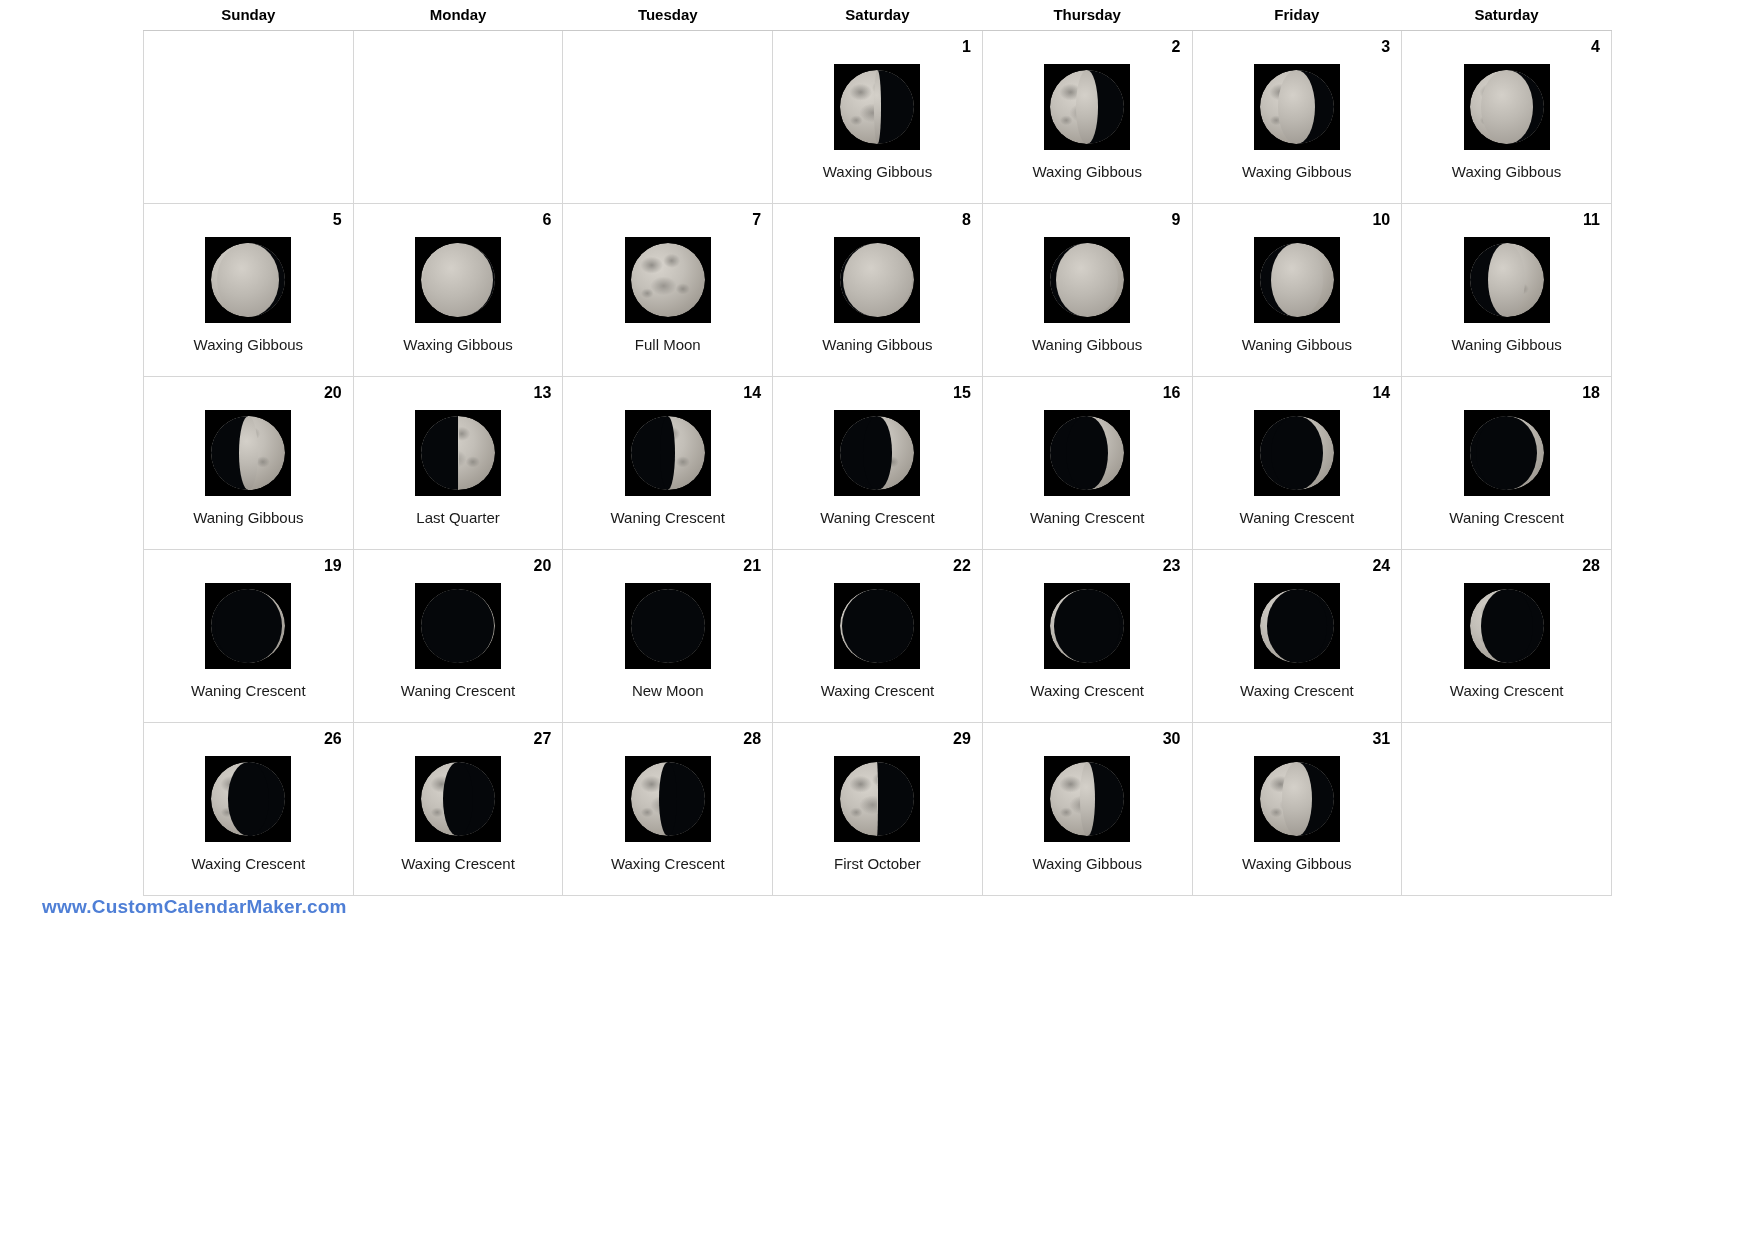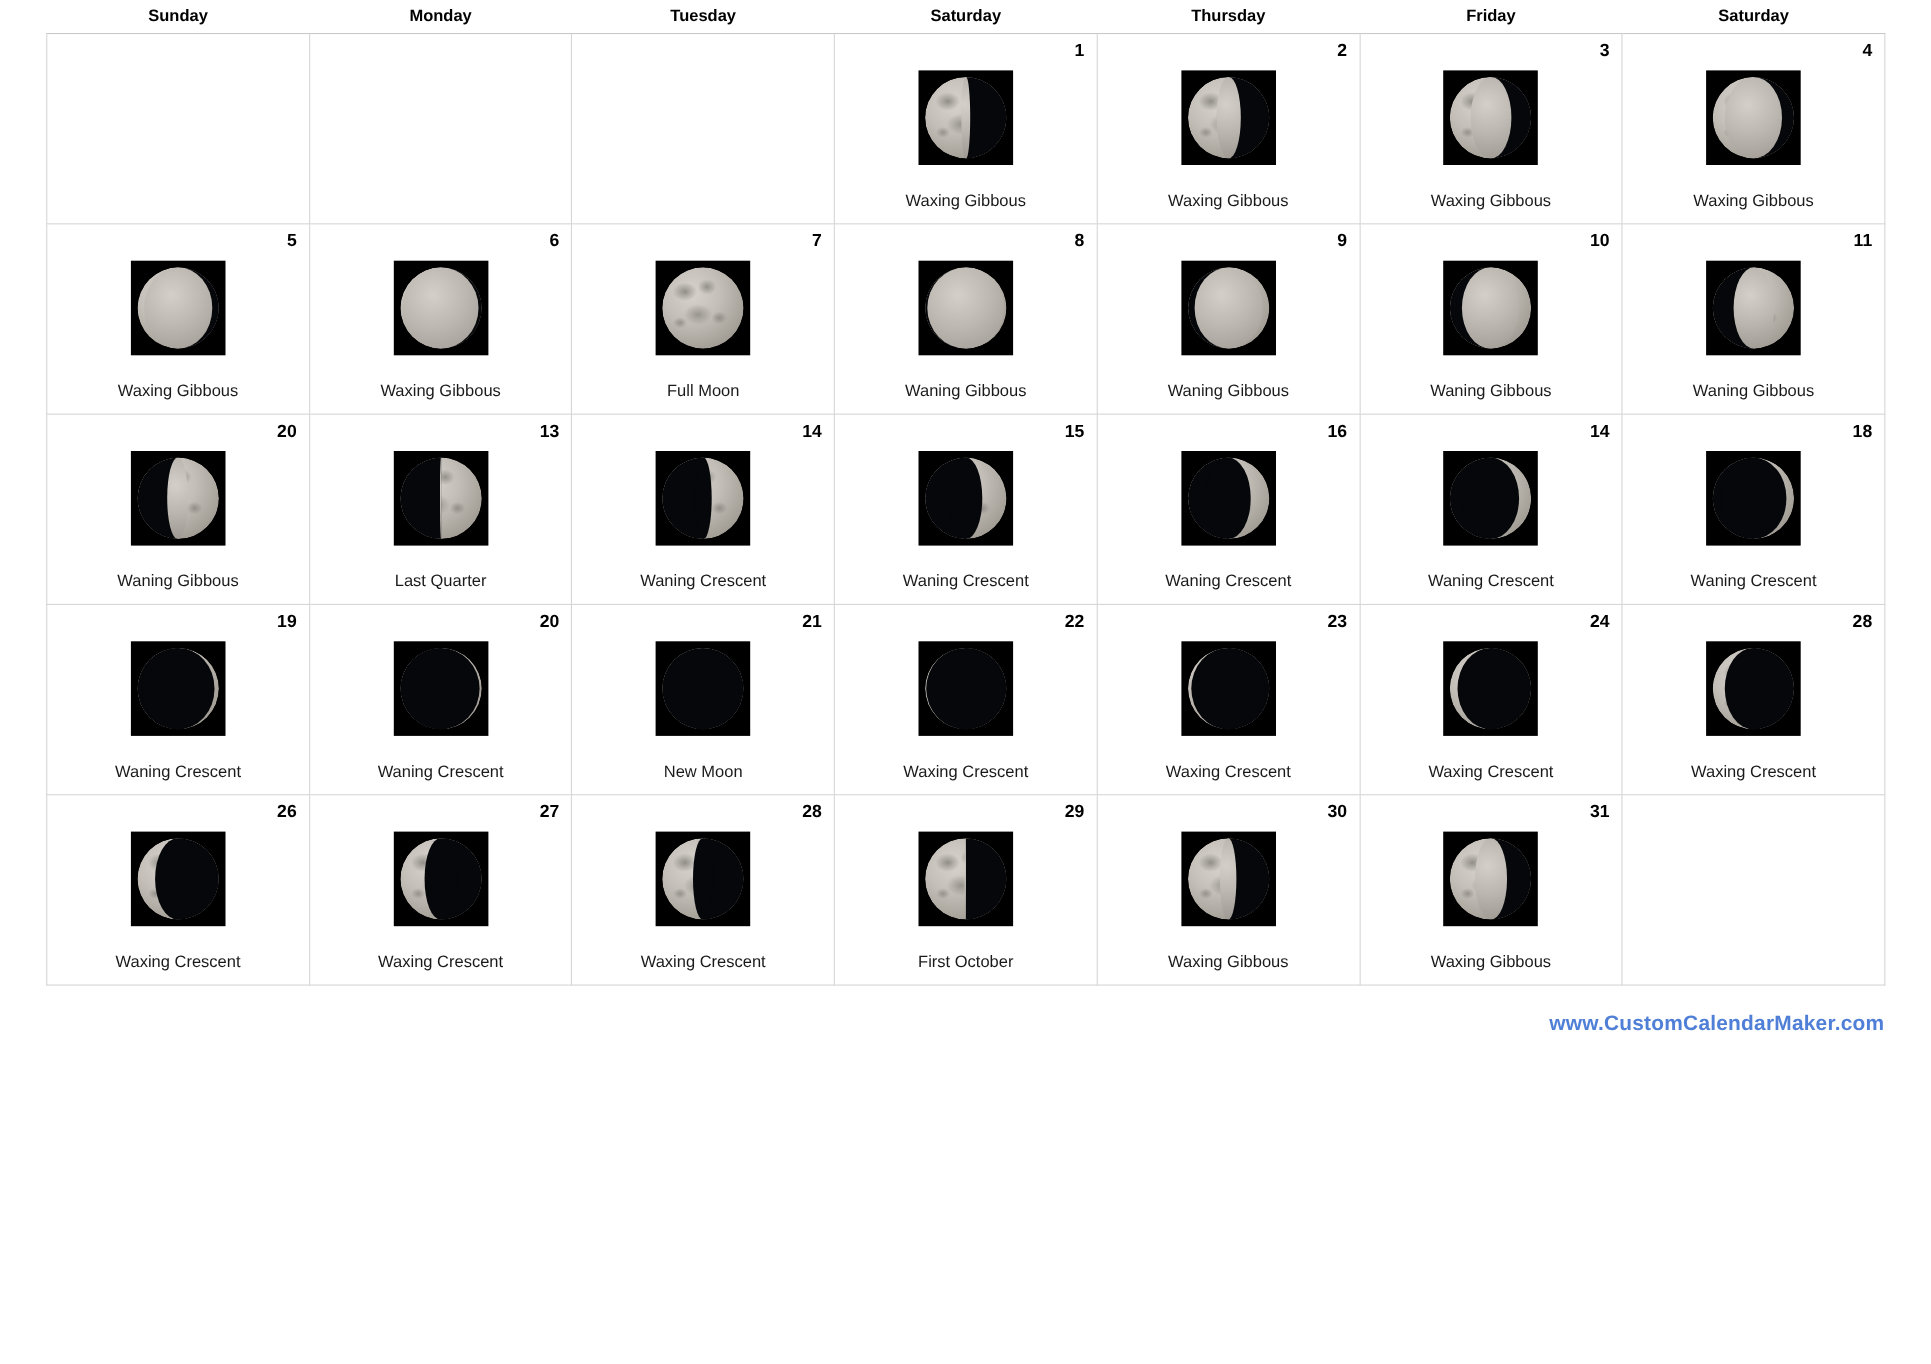--- a/index.html
+++ b/index.html
@@ -23,21 +23,21 @@
   }
   .title {
     text-align: center;
     font-size: 33px;
     font-weight: bold;
     letter-spacing: 0.2px;
     margin: 26px 0 18px 0;
     color: #000000;
   }
   table.cal {
-    width: 1672px;
+    width: 1469px;
     border-collapse: collapse;
     table-layout: fixed;
     margin: 0 auto;
   }
   table.cal th {
     font-size: 15px;
     font-weight: bold;
     text-align: center;
     padding: 6px 0 7px 0;
     border: 1px solid #c9c9c9;
@@ -117,26 +117,25 @@
     position: absolute;
     top: 0;
     width: 74px;
     height: 74px;
     border-radius: 50%;
     background: #05070a;
   }
   .phaselabel {
     font-size: 15px;
     text-align: center;
-    margin-top: 24px;
+    margin-top: 13px;
     color: #1a1a1a;
   }
   .footer {
-    text-align: right;
-    margin-top: 24px;
+    text-align: left;
     font-size: 19px;
     font-weight: bold;
     color: #4f7fd6;
     letter-spacing: 0.2px;
   }
   .footer a {
     color: #4f7fd6;
     text-decoration: none;
   }
 </style>

